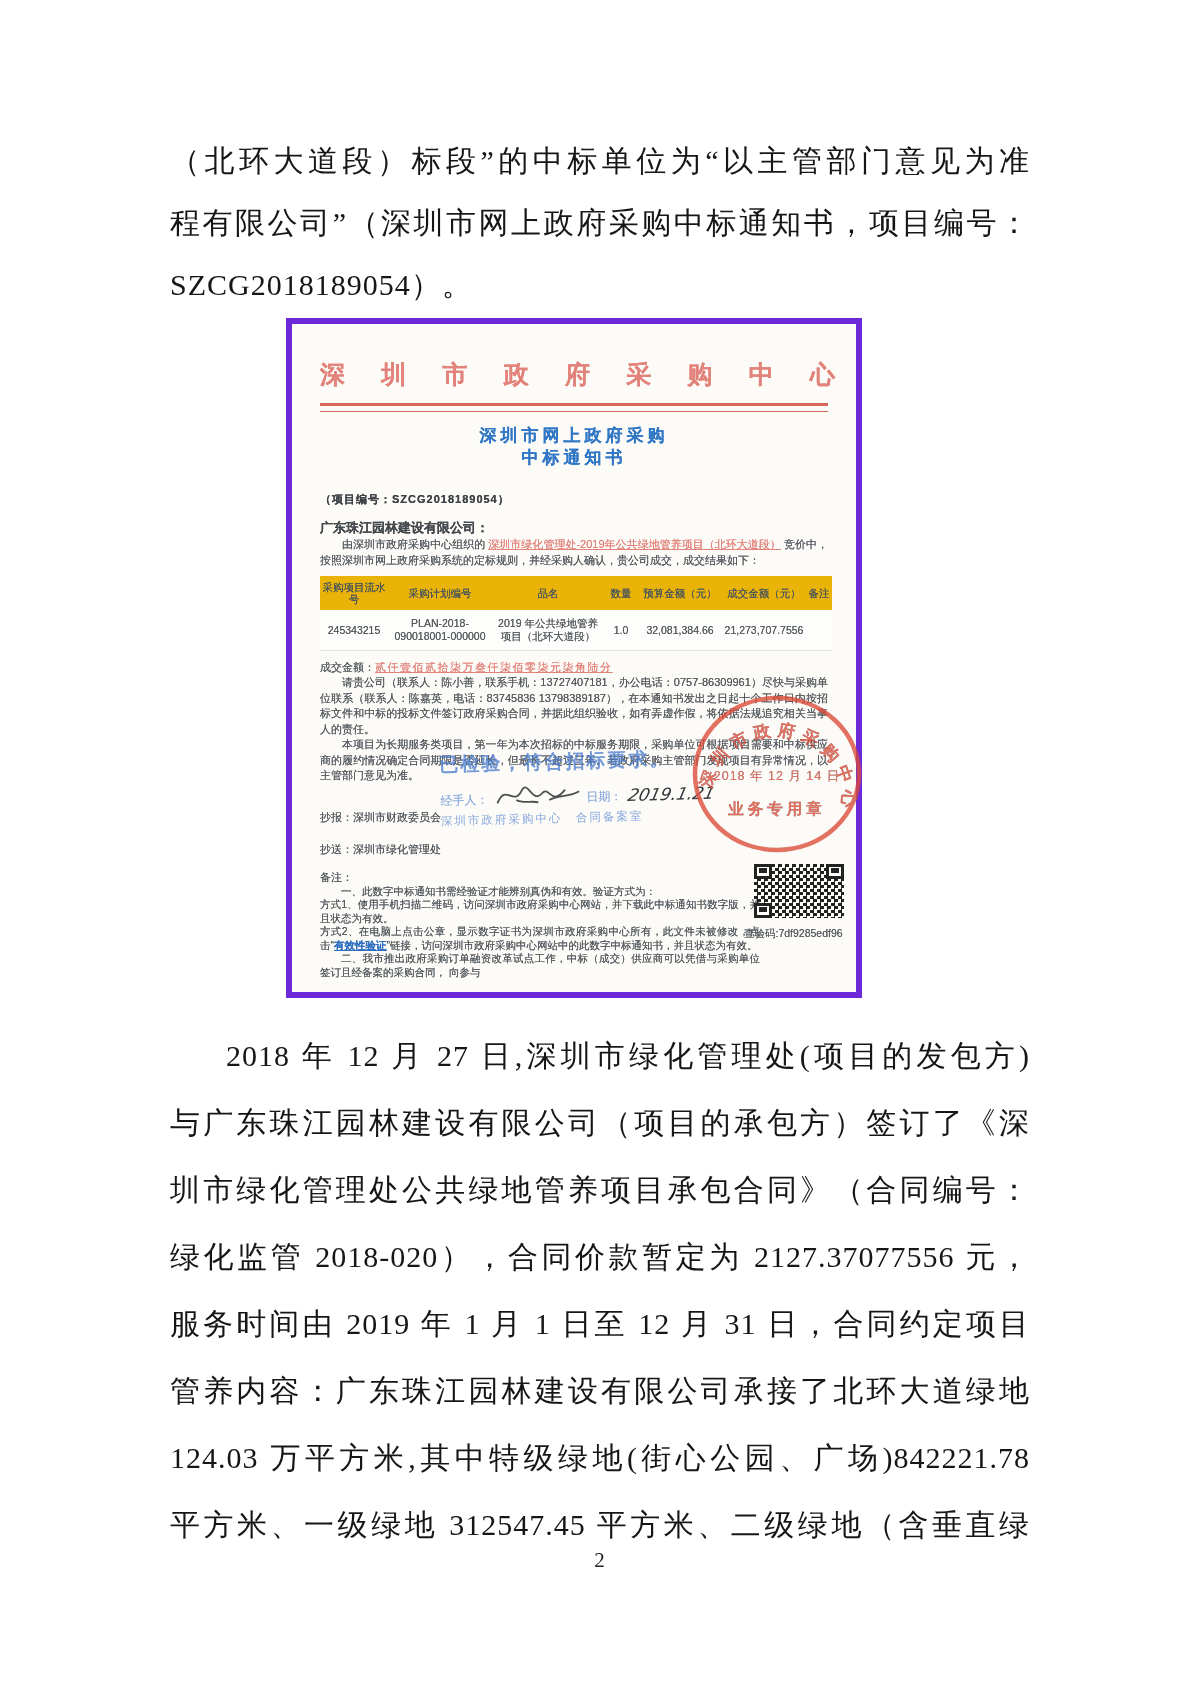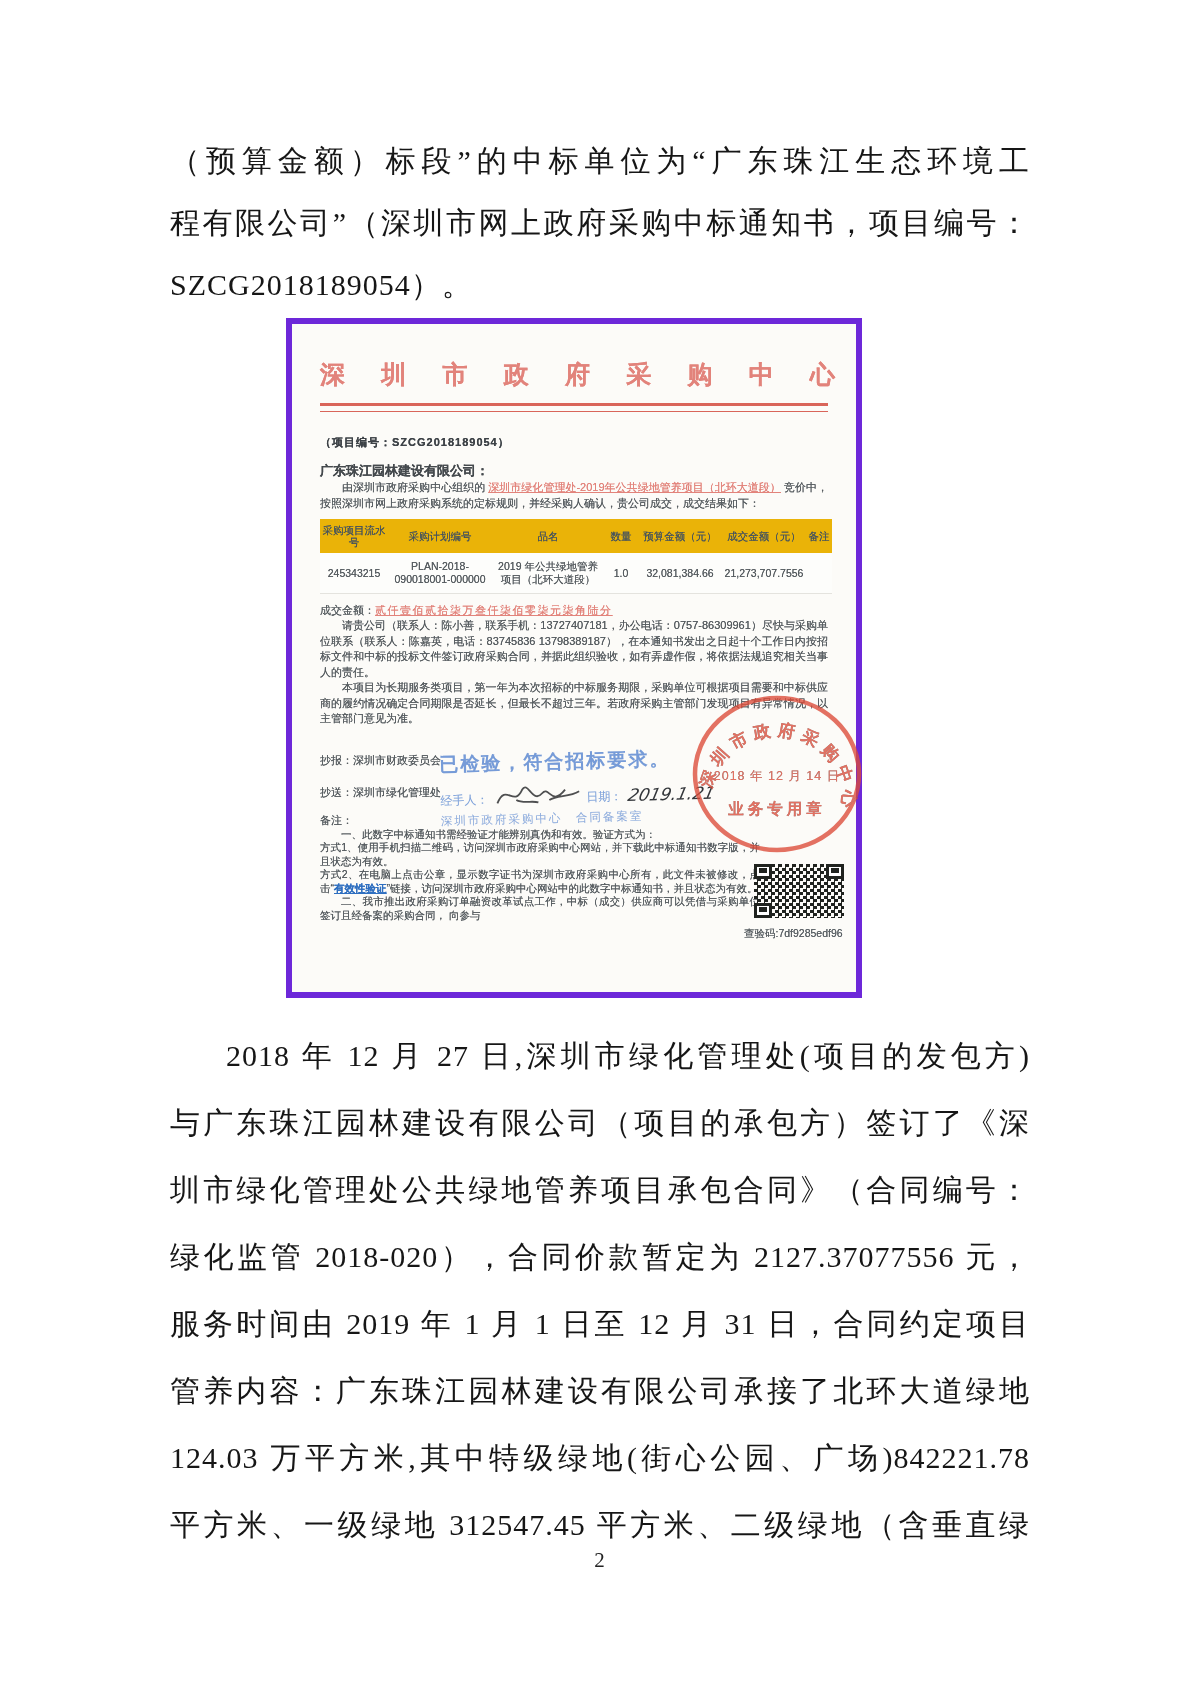--- a/index.html
+++ b/index.html
@@ -95,30 +95,34 @@
   .qr .f-tr{right:0;top:0;}
   .qr .f-bl{left:0;bottom:0;}
   .qr-caption{margin-top:9px;font-size:10.5px;color:#5a6065;white-space:nowrap;}
 </style>
 </head>
 <body>
 
 <div class="page">
 
   <div class="doc-block" id="top-para">
-    <div class="doc-line">（预算金额）标段”的中标单位为“广东珠江生态环境工</div>
+    <div class="doc-line">（北环大道段）标段”的中标单位为“以主管部门意见为准</div>
     <div class="doc-line">程有限公司”（深圳市网上政府采购中标通知书，项目编号：</div>
     <div class="doc-line short">SZCG2018189054）。</div>
   </div>
 
   <div class="scan">
 
     <div class="letterhead">深 圳 市 政 府 采 购 中 心</div>
     <div class="double-rule"></div>
 
+    <div class="notice-title">
+      <div>深圳市网上政府采购</div>
+      <div>中标通知书</div>
+    </div>
 
     <div class="project-no">（项目编号：SZCG2018189054）</div>
     <div class="addressee">广东珠江园林建设有限公司：</div>
 
     <p class="scan-para"><span>由深圳市政府采购中心组织的 </span><span class="red-link">深圳市绿化管理处-2019年公共绿地管养项目（北环大道段）</span><span> 竞价中，按照深圳市网上政府采购系统的定标规则，并经采购人确认，贵公司成交，成交结果如下：</span></p>
 
     <table class="deal">
       <colgroup>
         <col style="width:68px">
           <col style="width:104px">

